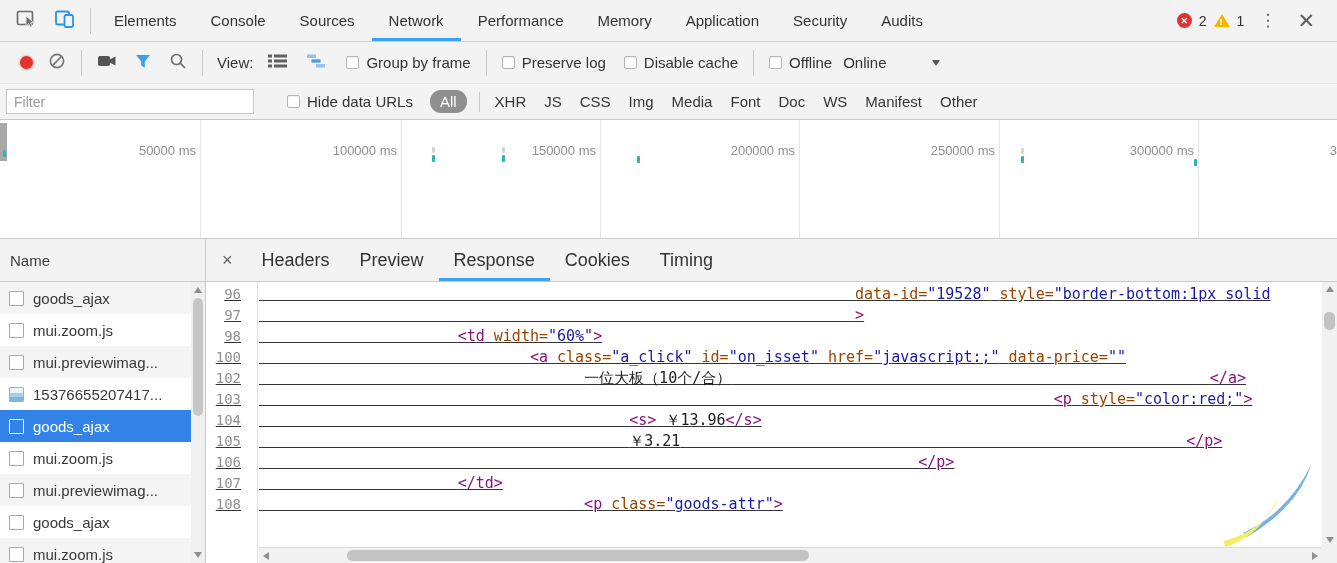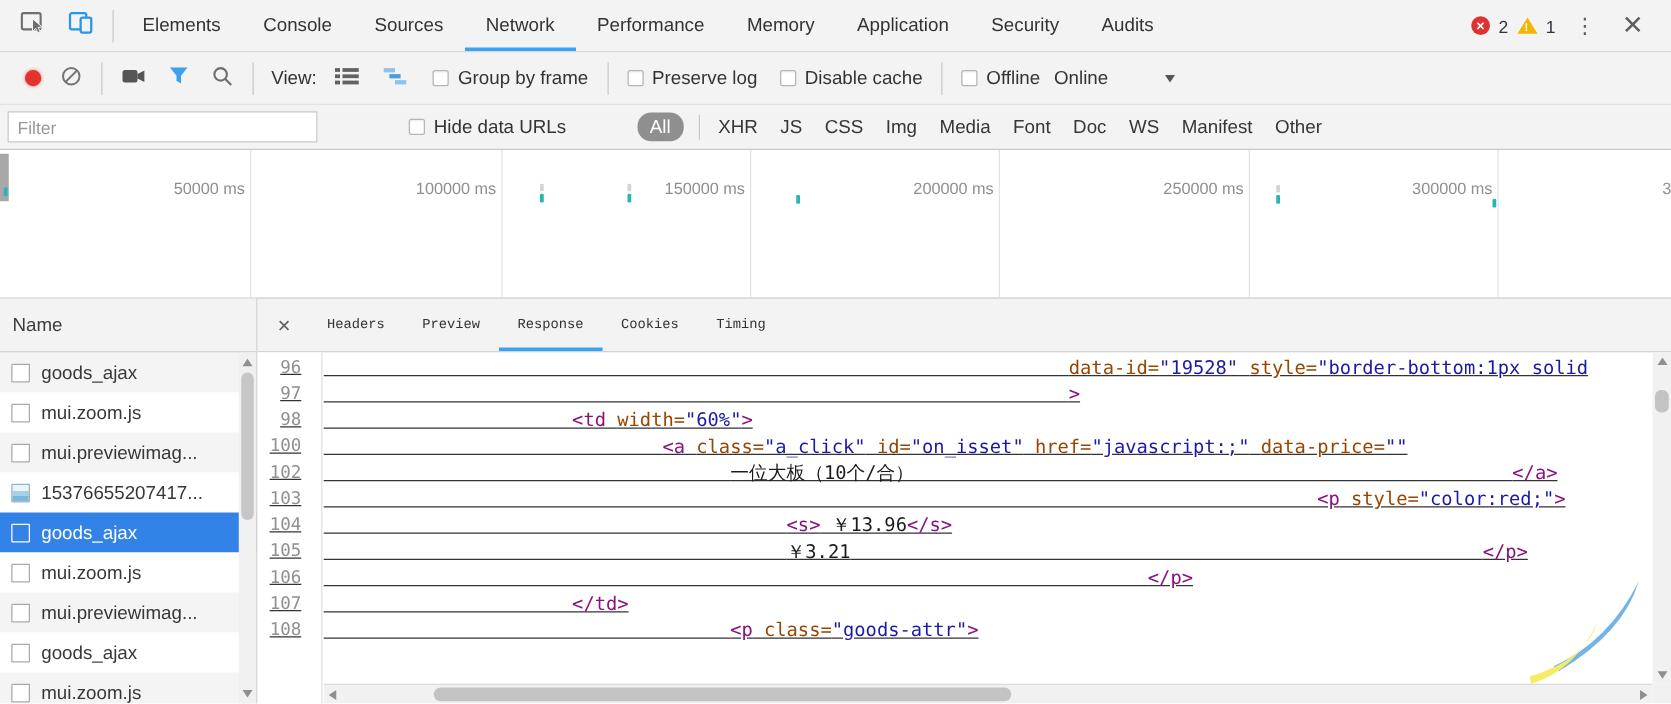--- a/index.html
+++ b/index.html
@@ -33,21 +33,21 @@
          box-shadow:0 0 3px rgba(224,40,30,.6); }
   .tool { display:flex; align-items:center; padding:0 9px; height:100%; }
   .cbrow { display:flex; align-items:center; gap:7px; padding:0 9px; }
   .cb { width:13px; height:13px; border:1px solid #b5b5b5; border-radius:2px; background:#fff;
         box-shadow: inset 0 1px 1px rgba(0,0,0,.07); flex:none; }
   .lbl { color:#333; }
   .caret { width:0; height:0; border-left:4.5px solid transparent; border-right:4.5px solid transparent;
            border-top:6px solid #555; margin-left:38px; }
   
   .filterbar { position:absolute; top:84px; left:0; right:0; height:36px; background:#f3f3f3;
-               border-bottom:1px solid #c9c9c9; display:flex; align-items:center; font-size:15px;gap:40px; }
+               border-bottom:1px solid #c9c9c9; display:flex; align-items:center; font-size:15px; }
   .filter-input { width:248px; height:25px; margin-left:6px; border:1px solid #c7c7c7; background:#fff;
                   font-family:"Liberation Sans",sans-serif; font-size:14px; padding:0 7px; outline:none; color:#333; }
   .filter-input::placeholder { color:#9a9a9a; }
   .hide-urls { margin-left:24px; }
   .ftype { padding:0 9px; color:#363636; }
   .ftype.factive { background:#8f8f8f; color:#fff; border-radius:11px; padding:3px 10px; margin:0 6px 0 8px; }
   #filter-types { display:flex; align-items:center; }
   
   .overview { position:absolute; top:120px; left:0; right:0; height:119px; background:#fff;
               border-bottom:1px solid #c9c9c9; overflow:hidden; }
@@ -73,21 +73,21 @@
   
   .nscroll { position:absolute; top:43px; right:0; bottom:0; width:14px; background:#f0f0f0; z-index:2; }
   .nthumb { position:absolute; left:2px; top:16px; width:10px; height:118px; background:#c6c6c6; border-radius:5px; }
   .arr { position:absolute; width:0; height:0; }
   .arr.up { left:3px; top:5px; border-left:4px solid transparent; border-right:4px solid transparent; border-bottom:6px solid #8f8f8f; }
   .arr.down { left:3px; bottom:5px; border-left:4px solid transparent; border-right:4px solid transparent; border-top:6px solid #8f8f8f; }
   
   .details { position:relative; flex:1; overflow:hidden; }
   .dtabs { height:43px; background:#f3f3f3; border-bottom:1px solid #c9c9c9; display:flex; align-items:center; }
   .dclose { padding:0 14px 0 16px; font-size:18px; color:#5f5f5f; }
-  .dtab { padding:0 15px; height:100%; display:flex; align-items:center; font-size:11px; color:#333;font-family:Liberation Mono, monospace; }
+  .dtab { padding:0 15px; height:100%; display:flex; align-items:center; font-size:18px; color:#333; }
   .dtab.active { box-shadow: inset 0 -3px 0 #3aa3f5; }
   .codearea { position:absolute; top:43px; left:0; right:0; bottom:0; background:#fff; }
   .gutterbg { position:absolute; left:0; top:0; bottom:0; width:52px; background:#fff; border-right:1px solid #e0e0e0; }
   #code-lines { position:absolute; left:0; top:2px; right:0; bottom:0; z-index:1; }
   .cline { display:flex; height:21px;text-decoration:underline; }
   .lnum { width:44px; flex:none; text-align:right; padding-right:9px; color:#909090;
           font:14px/21px "DejaVu Sans Mono", monospace; }
   .ltext { margin:0; padding-left:9px; font:15px/21px "DejaVu Sans Mono", monospace;
            white-space:pre; color:#1c1c1c; }
   .ltext .tag { color:#881280; }

